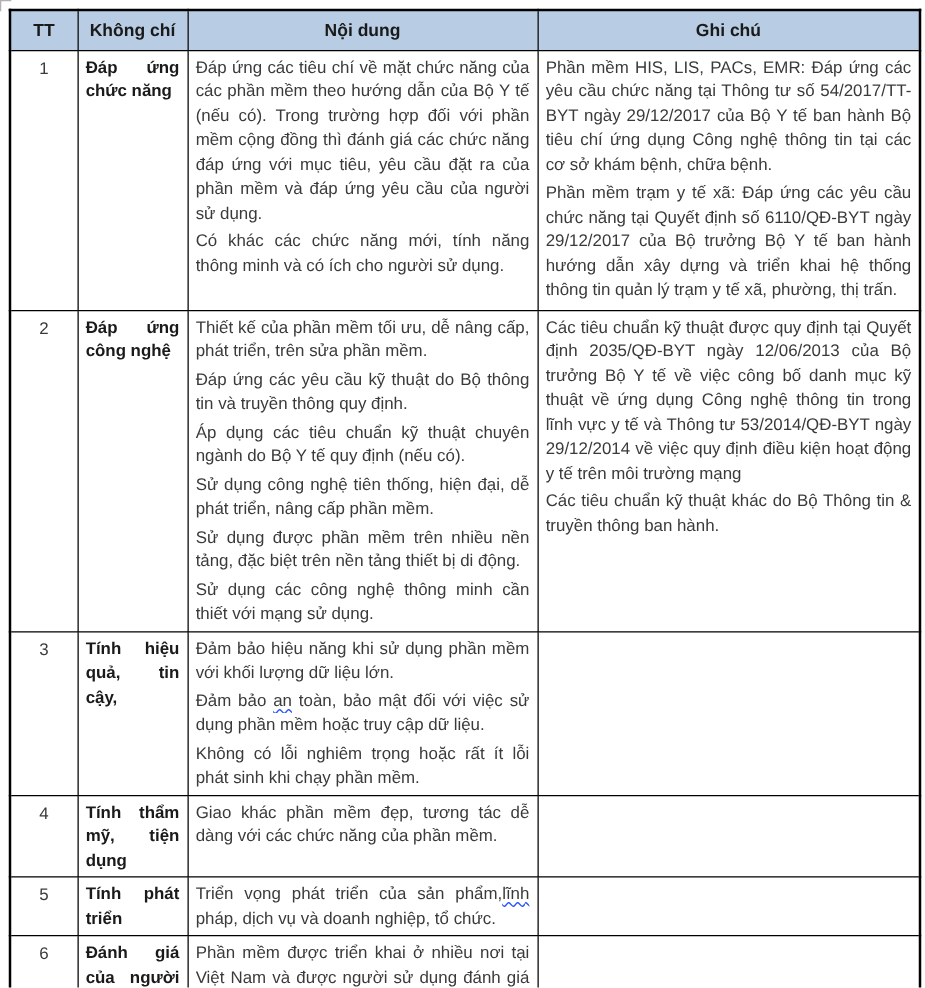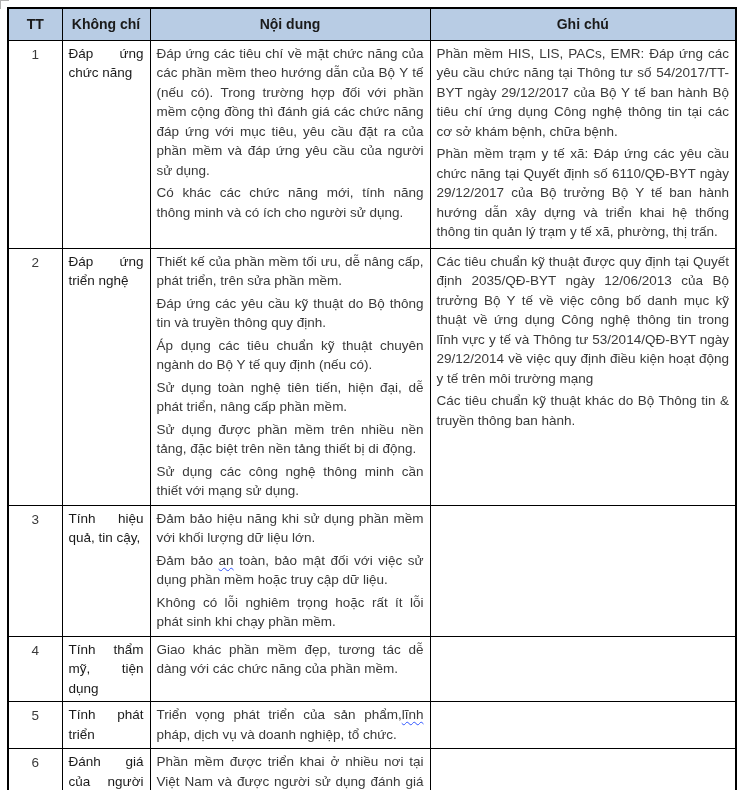--- a/index.html
+++ b/index.html
@@ -28,21 +28,21 @@
   th{
     background:var(--header-bg);color:var(--heading-color);
     font-size:14px;font-weight:bold;text-align:center;vertical-align:middle;
     height:32px;padding:2px 4px;
   }
   td{
     font-size:13.5px;line-height:19.5px;color:var(--text-color);
     padding:3px 6px;text-align:justify;
   }
   td.col-tt{text-align:center;padding-top:4px;}
-  td.col-tieuchi{font-weight:normal;color:var(--heading-color);}
+  td.col-tieuchi{font-weight:bold;color:var(--heading-color);}
   td p{margin:0 0 3px 0;}
   td p:last-child{margin-bottom:0;}
   tbody tr:nth-child(1) td{height:208px;}
   tbody tr:nth-child(2) td{height:257px;}
   tbody tr:nth-child(3) td{height:131px;}
   tbody tr:nth-child(4) td{height:49px;}
   tbody tr:nth-child(5) td{height:47px;}
   tbody tr:nth-child(6) td{height:61px;}
   .squiggle{
     text-decoration-line:underline;
@@ -83,27 +83,27 @@
           <p>Có khác các chức năng mới, tính năng thông minh và có ích cho người sử dụng.</p>
         </td>
         <td class="col-ghichu">
           <p>Phần mềm HIS, LIS, PACs, EMR: Đáp ứng các yêu cầu chức năng tại Thông tư số 54/2017/TT-BYT ngày 29/12/2017 của Bộ Y tế ban hành Bộ tiêu chí ứng dụng Công nghệ thông tin tại các cơ sở khám bệnh, chữa bệnh.</p>
           <p>Phần mềm trạm y tế xã: Đáp ứng các yêu cầu chức năng tại Quyết định số 6110/QĐ-BYT ngày 29/12/2017 của Bộ trưởng Bộ Y tế ban hành hướng dẫn xây dựng và triển khai hệ thống thông tin quản lý trạm y tế xã, phường, thị trấn.</p>
         </td>
       </tr>
       <tr>
         <td class="col-tt">2</td>
         <td class="col-tieuchi">
-          <p>Đáp ứng triển nghệ</p>
+          <p>Đáp ứng công nghệ</p>
         </td>
         <td class="col-noidung">
           <p>Thiết kế của phần mềm tối ưu, dễ nâng cấp, phát triển, trên sửa phần mềm.</p>
           <p>Đáp ứng các yêu cầu kỹ thuật do Bộ thông tin và truyền thông quy định.</p>
           <p>Áp dụng các tiêu chuẩn kỹ thuật chuyên ngành do Bộ Y tế quy định (nếu có).</p>
-          <p>Sử dụng toàn nghệ tiên tiến, hiện đại, dễ phát triển, nâng cấp phần mềm.</p>
+          <p>Sử dụng công nghệ tiên thống, hiện đại, dễ phát triển, nâng cấp phần mềm.</p>
           <p>Sử dụng được phần mềm trên nhiều nền tảng, đặc biệt trên nền tảng thiết bị di động.</p>
           <p>Sử dụng các công nghệ thông minh cần thiết với mạng sử dụng.</p>
         </td>
         <td class="col-ghichu">
           <p>Các tiêu chuẩn kỹ thuật được quy định tại Quyết định 2035/QĐ-BYT ngày 12/06/2013 của Bộ trưởng Bộ Y tế về việc công bố danh mục kỹ thuật về ứng dụng Công nghệ thông tin trong lĩnh vực y tế và Thông tư 53/2014/QĐ-BYT ngày 29/12/2014 về việc quy định điều kiện hoạt động y tế trên môi trường mạng</p>
           <p>Các tiêu chuẩn kỹ thuật khác do Bộ Thông tin &amp; truyền thông ban hành.</p>
         </td>
       </tr>
       <tr>
         <td class="col-tt">3</td>

